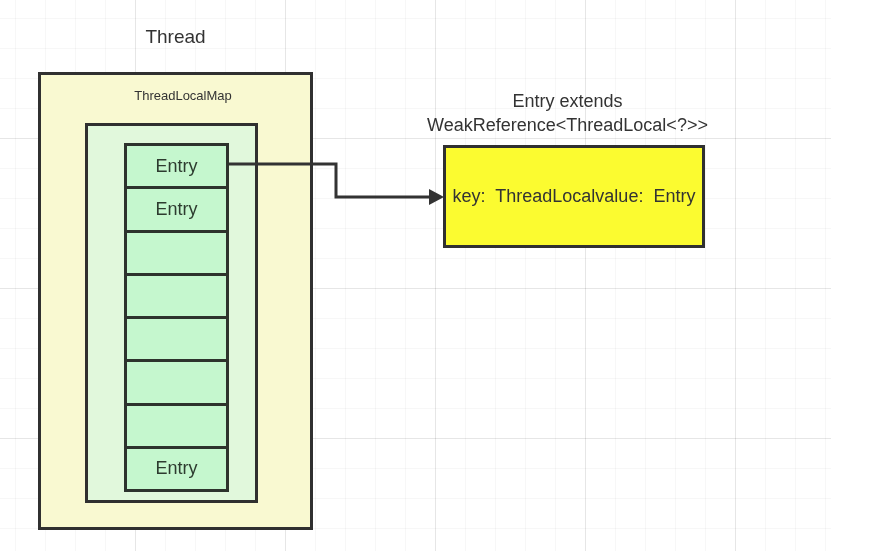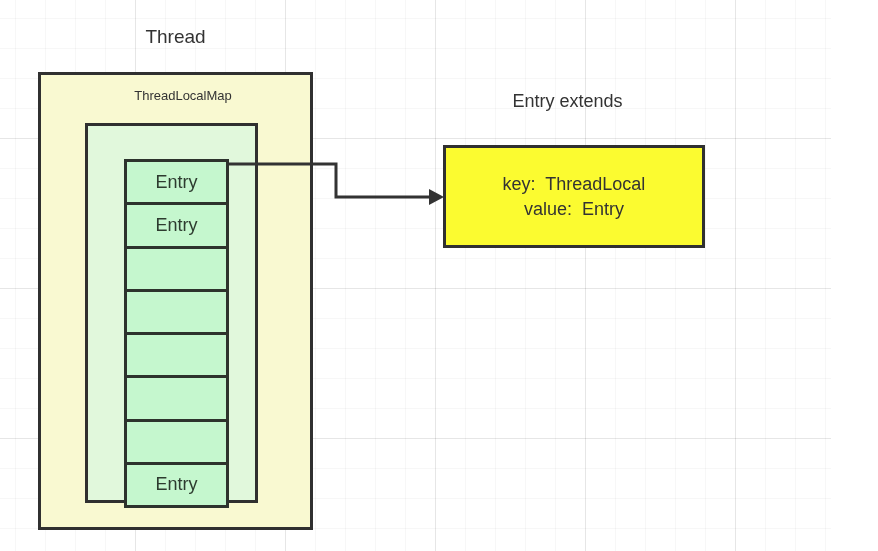--- a/index.html
+++ b/index.html
@@ -42,21 +42,20 @@
   }
   .inner-box {
     left: 85px; top: 123px; width: 173px; height: 380px;
     border: 3px solid #303030;
   }
   .entries {
     left: 124px; top: 143px; width: 105px; height: 349px;
     border: 3px solid #2d332d;
     display: flex;
     flex-direction: column;
-    margin-top: 16px;
   }
   .entry-cell {
     flex: 1;
     border-bottom: 3px solid #2d332d;
     display: flex;
     align-items: center;
     justify-content: center;
     font-size: 18px;
     color: #2d3b2f;
   }
@@ -66,21 +65,21 @@
     left: 380px; top: 89px; width: 375px;
     text-align: center;
     font-size: 18px;
     line-height: 24px;
     color: #333333;
   }
   .yellow-box {
     left: 443px; top: 145px; width: 262px; height: 103px;
     border: 3px solid #303030;
     display: flex;
-    flex-direction: column;
+    flex-direction: row;
     align-items: center;
     justify-content: center;
     font-size: 18px;
     line-height: 25px;
     color: #333333;
   }
   .yellow-box div { white-space: pre; }
 
   .arrow-layer {
     position: absolute;
@@ -107,20 +106,21 @@
     <div class="entry-cell" style="background-color: rgb(197, 247, 206);"></div>
     <div class="entry-cell" style="background-color: rgb(197, 247, 206);"></div>
     <div class="entry-cell" style="background-color: rgb(197, 247, 206);"></div>
     <div class="entry-cell" style="background-color: rgb(197, 247, 206);"></div>
     <div class="entry-cell" style="background-color: rgb(197, 247, 206);"></div>
     <div class="entry-cell" style="background-color: rgb(197, 247, 206);">Entry</div>
   </div>
 
   <div class="abs entry-note">
     <div>Entry extends</div>
+    <div>WeakReference&lt;ThreadLocal&lt;?&gt;&gt;</div>
   </div>
 
   <div class="abs yellow-box" style="background-color: rgb(251, 251, 48);">
     <div>key:  ThreadLocal</div>
     <div>value:  Entry</div>
   </div>
 
   <svg class="arrow-layer" viewBox="0 0 878 551" xmlns="http://www.w3.org/2000/svg">
     <polyline points="229,164 336,164 336,197 431,197" fill="none" stroke-width="3" style="stroke: rgb(51, 51, 51);"></polyline>
     <polygon points="429,189 444,197 429,205" style="fill: rgb(51, 51, 51);"></polygon>

